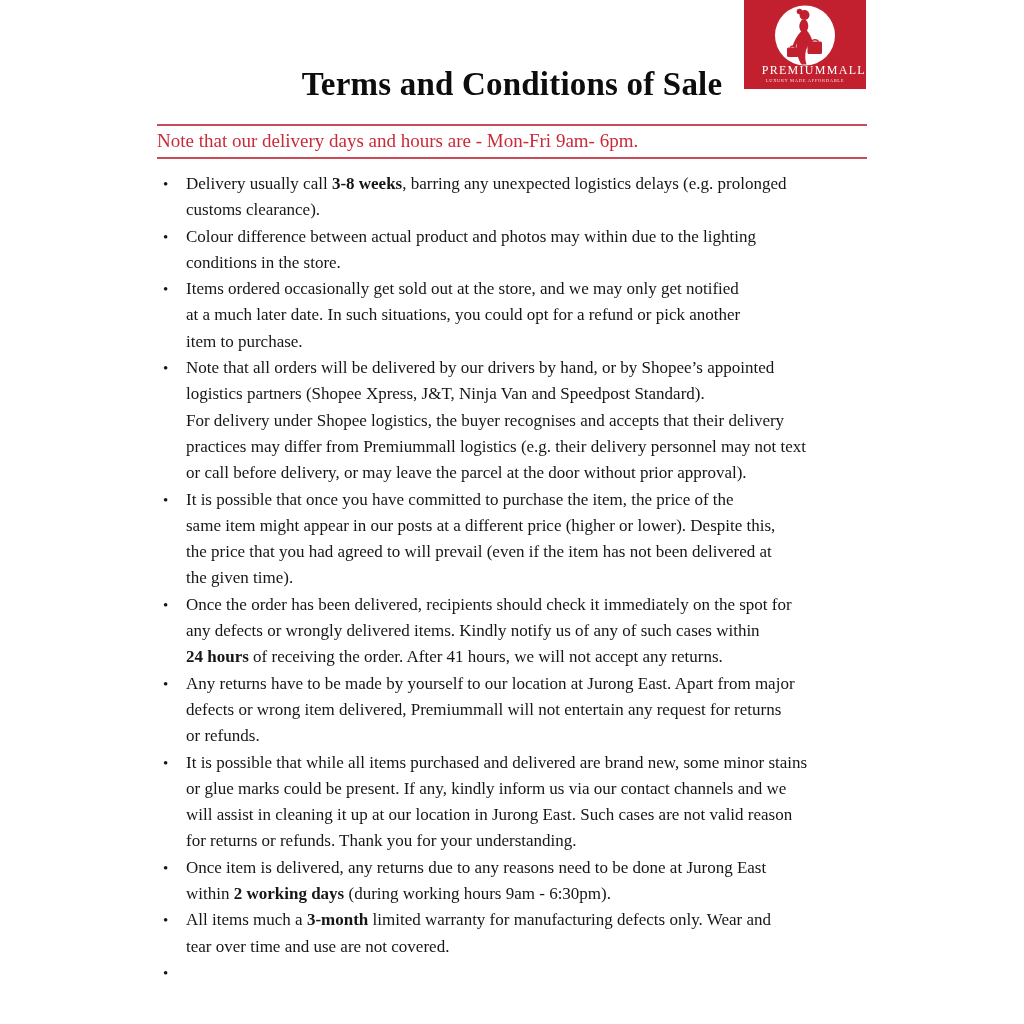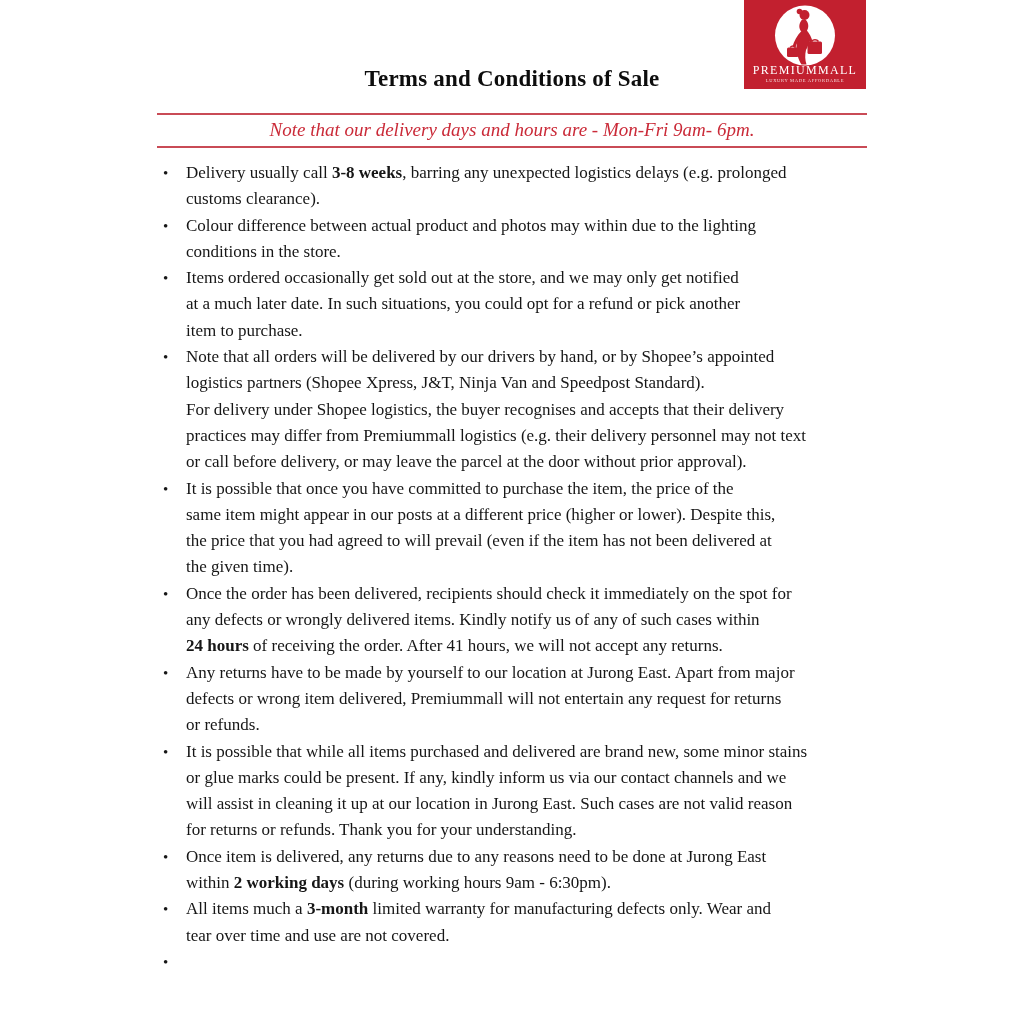--- a/index.html
+++ b/index.html
@@ -16,56 +16,55 @@
     color:var(--body-text);
     position:relative;
     overflow:hidden;
   }
   .doc{position:relative;width:1024px;height:1024px;}
 
   
   .title{
     padding-top:66px;
     text-align:center;
-    font-size:23px;
+    font-size:33px;
     font-weight:bold;
     letter-spacing:0.2px;
     color:#0d0d0d;
   }
 
   
   .logo{
     position:absolute;
     top:0;left:744px;
     width:122px;height:89px;
     background:var(--accent-red);
   }
   .logo svg{position:absolute;top:0;left:0;width:122px;height:89px;display:block;}
   .logo .brand{
     position:absolute;top:63px;left:0;width:100%;
-    text-align:center;color:#ffffff;
+    text-align:right;color:#ffffff;
     font-size:12px;letter-spacing:1.3px;
     font-family:"Liberation Serif", serif;
   }
   .logo .tagline{
     position:absolute;top:78px;left:0;width:100%;
     text-align:center;color:rgba(255,255,255,0.85);
     font-size:4.5px;letter-spacing:0.7px;
     font-family:"Liberation Serif", serif;
   }
 
   
   .notice{
     width:710px;
     margin:21px auto 0;
     border-top:2px solid var(--rule-red);
     border-bottom:2px solid var(--rule-red);
     padding:4px 0 5px;
-    text-align:center;
-    font-style:italic;
+    text-align:left;
     font-size:19px;
     color:var(--notice-red);
   }
 
   
   ul.terms{
     width:712px;
     margin:12px auto 0;
     list-style:none;
     font-size:17px;

